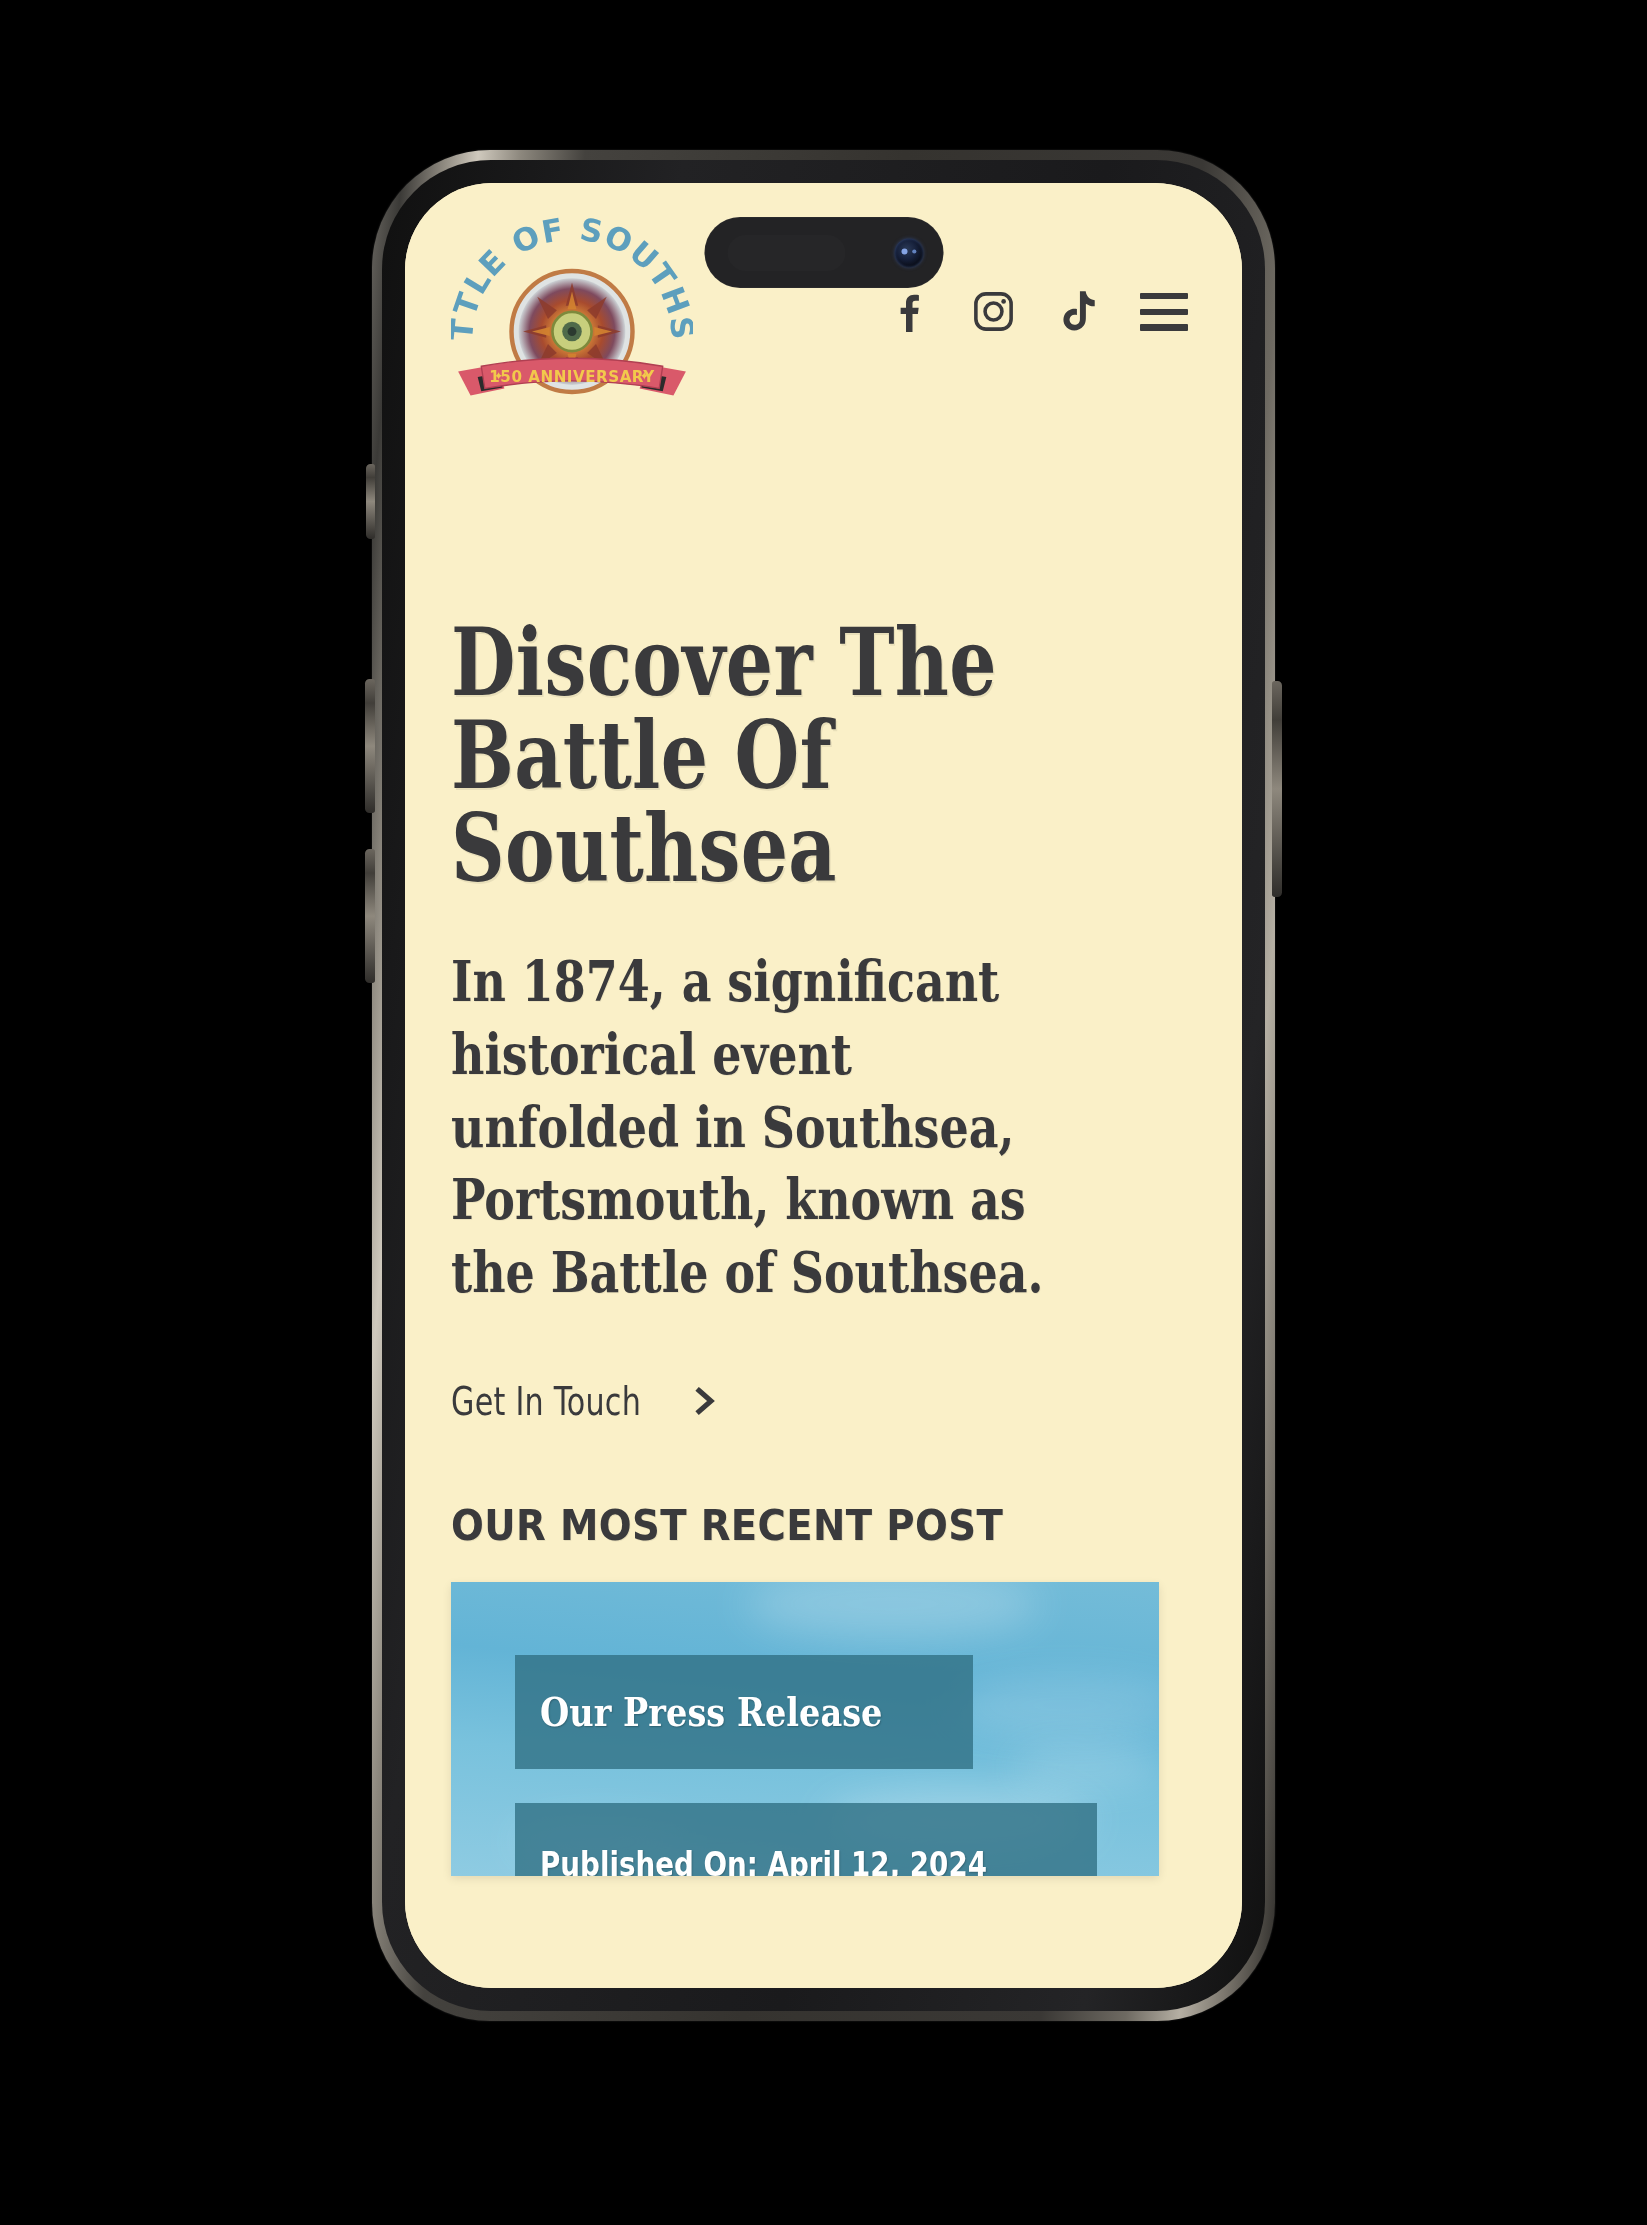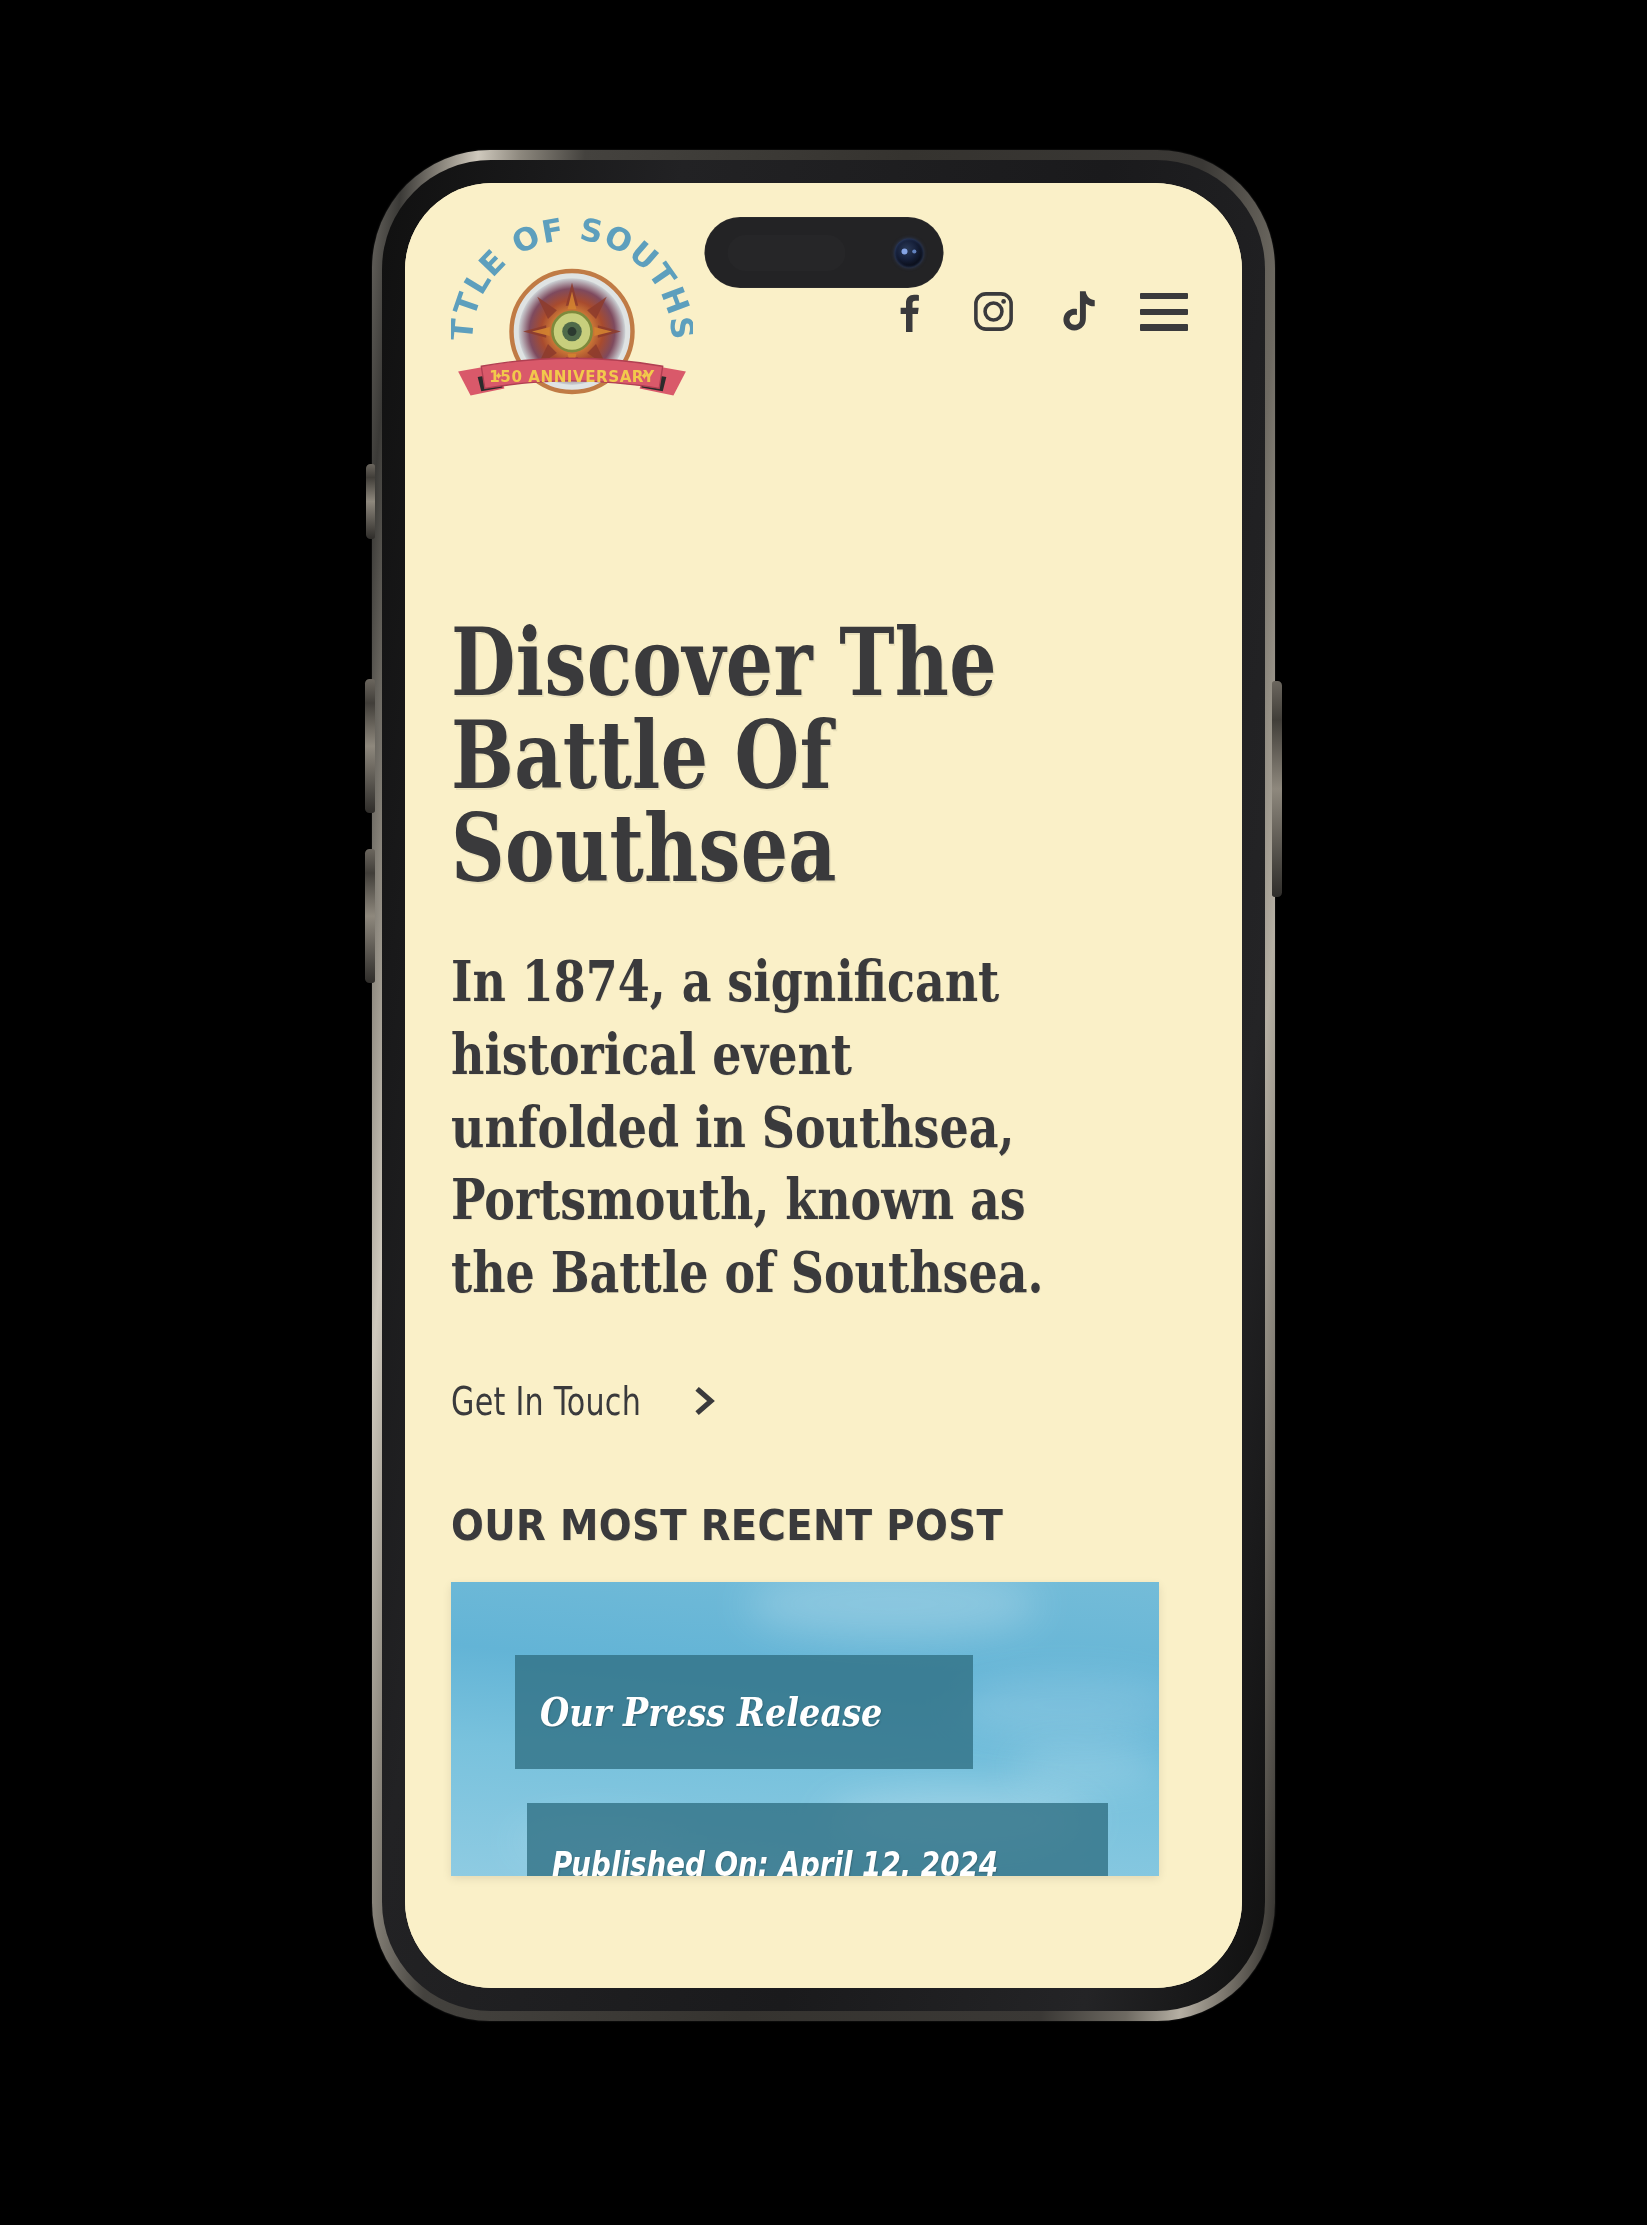--- a/index.html
+++ b/index.html
@@ -240,21 +240,20 @@
   }
 
   .post-card {
     position: relative;
     width: 708px;
     height: 294px;
     overflow: hidden;
     background: linear-gradient(185deg,#74bcd8 0%, #63b4d6 35%, #79c2dd 62%, #8ecbe2 100%);
     box-shadow: 0 2.7px 9px rgba(0,0,0,.10);
     cursor: pointer;
-    font-style: italic;
   }
   
   .cloud {
     position: absolute;
     border-radius: 50%;
     background: rgba(255,255,255,.38);
     filter: blur(19.6px);
     pointer-events: none;
   }
   .c1 { width: 294px; height: 70px; left: 294px; top: -12.5px; opacity:.55;}
@@ -266,21 +265,21 @@
 
   .post-tag {
     position: absolute;
     background: rgba(49,113,133,.80);
     display: flex;
     align-items: center;
     padding: 0 25px;
     z-index: 3;
   }
   .post-title-tag { left: 64px; top: 73px; height: 114px; }
-  .post-date-tag  { left: 76px; top: 221px; height: 123px; }
+  .post-date-tag  { left: 64px; top: 221px; height: 123px; }
 
   .post-title {
     font-family: "DejaVu Serif", "Liberation Serif", serif;
     font-weight: 700;
     font-size: 40px;
     color: #ffffff;
     transform: scaleX(0.84);
     transform-origin: left center;
     white-space: nowrap;
     text-shadow: 0.9px 0.9px 1.8px rgba(0,0,0,.25);

